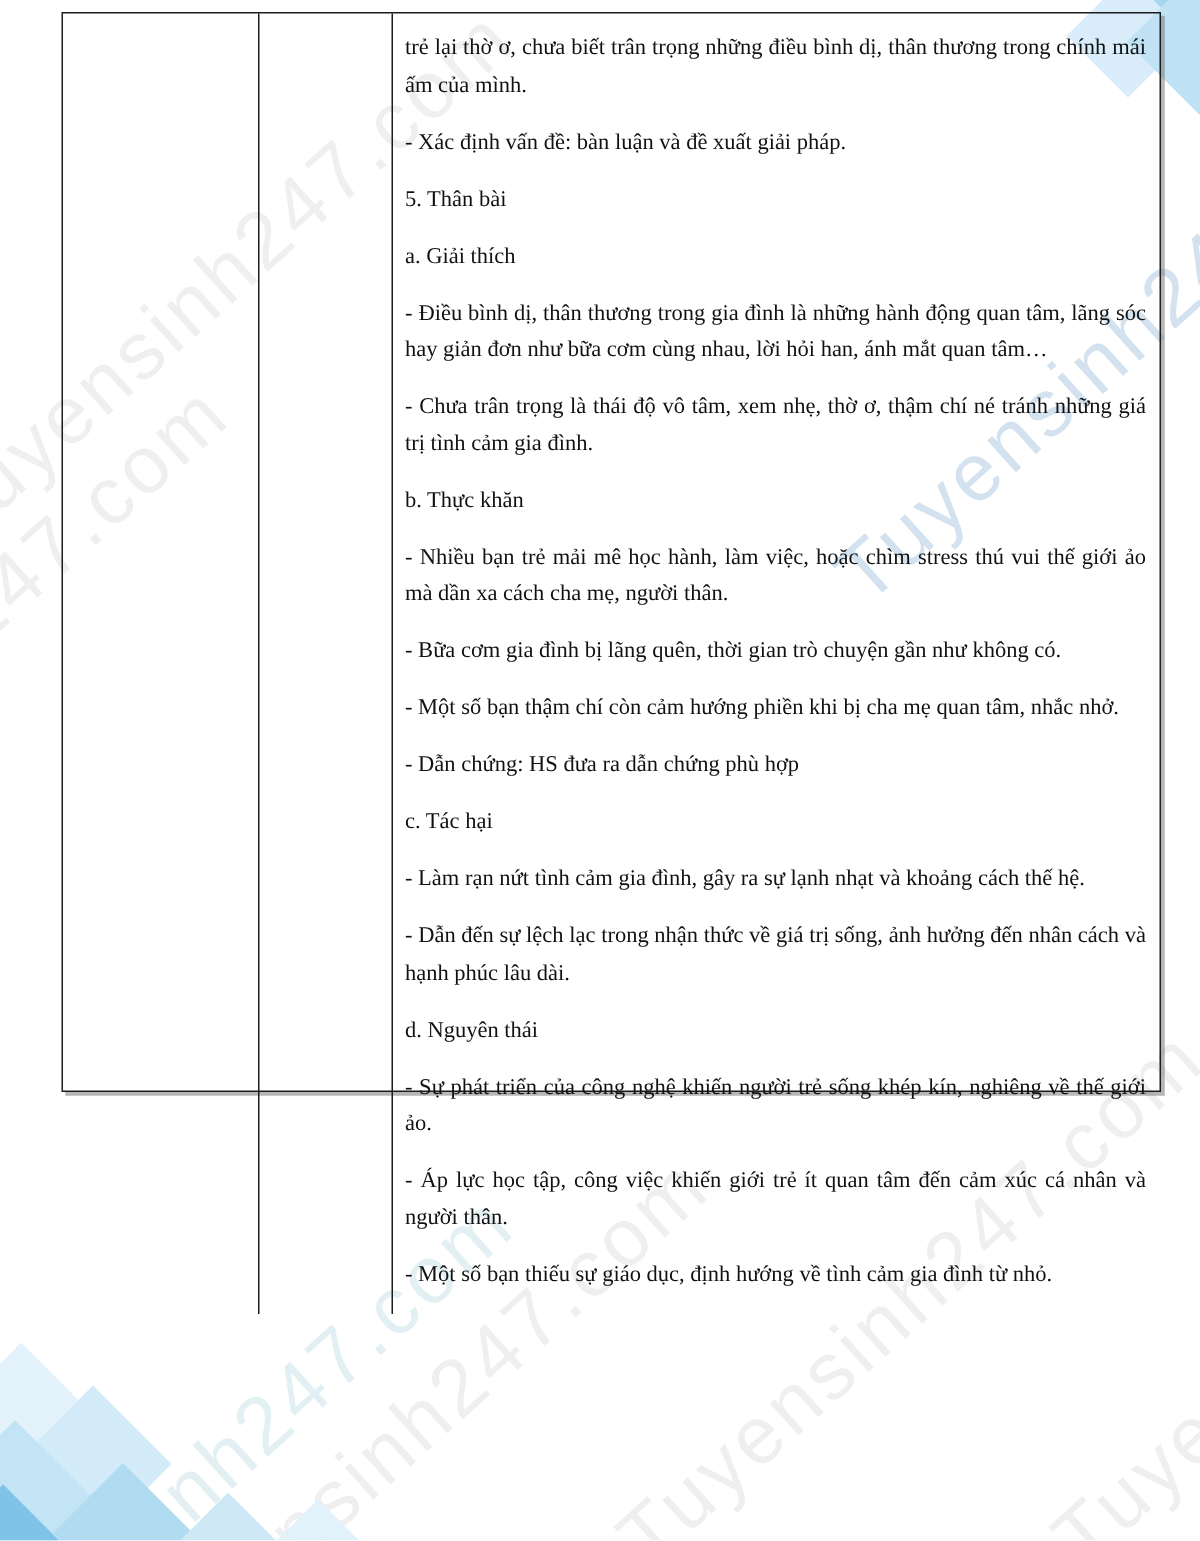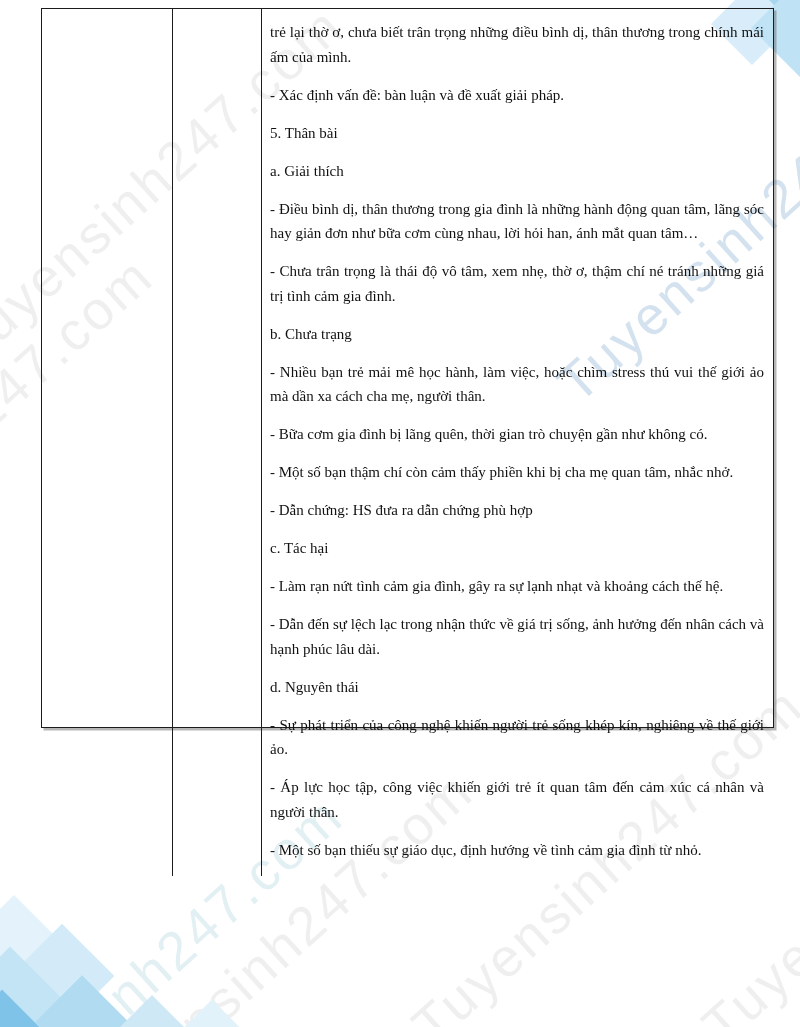--- a/index.html
+++ b/index.html
@@ -76,24 +76,24 @@
   <div class="answer-table">
     <div class="cell cell-1"></div>
     <div class="cell cell-2"></div>
     <div class="cell cell-3">
       <p>trẻ lại thờ ơ, chưa biết trân trọng những điều bình dị, thân thương trong chính mái ấm của mình.</p>
       <p>- Xác định vấn đề: bàn luận và đề xuất giải pháp.</p>
       <p>5. Thân bài</p>
       <p>a. Giải thích</p>
       <p>- Điều bình dị, thân thương trong gia đình là những hành động quan tâm, lãng sóc hay giản đơn như bữa cơm cùng nhau, lời hỏi han, ánh mắt quan tâm…</p>
       <p>- Chưa trân trọng là thái độ vô tâm, xem nhẹ, thờ ơ, thậm chí né tránh những giá trị tình cảm gia đình.</p>
-      <p>b. Chưa trạng</p>
+      <p>b. Thực khăn</p>
       <p>- Nhiều bạn trẻ mải mê học hành, làm việc, hoặc chìm stress thú vui thế giới ảo mà dần xa cách cha mẹ, người thân.</p>
       <p>- Bữa cơm gia đình bị lãng quên, thời gian trò chuyện gần như không có.</p>
-      <p>- Một số bạn thậm chí còn cảm thấy phiền khi bị cha mẹ quan tâm, nhắc nhở.</p>
+      <p>- Một số bạn thậm chí còn cảm hướng phiền khi bị cha mẹ quan tâm, nhắc nhở.</p>
       <p>- Dẫn chứng: HS đưa ra dẫn chứng phù hợp</p>
       <p>c. Tác hại</p>
       <p>- Làm rạn nứt tình cảm gia đình, gây ra sự lạnh nhạt và khoảng cách thế hệ.</p>
       <p>- Dẫn đến sự lệch lạc trong nhận thức về giá trị sống, ảnh hưởng đến nhân cách và hạnh phúc lâu dài.</p>
       <p>d. Nguyên thái</p>
       <p>- Sự phát triển của công nghệ khiến người trẻ sống khép kín, nghiêng về thế giới ảo.</p>
       <p>- Áp lực học tập, công việc khiến giới trẻ ít quan tâm đến cảm xúc cá nhân và người thân.</p>
       <p>- Một số bạn thiếu sự giáo dục, định hướng về tình cảm gia đình từ nhỏ.</p>
     </div>
   </div>

